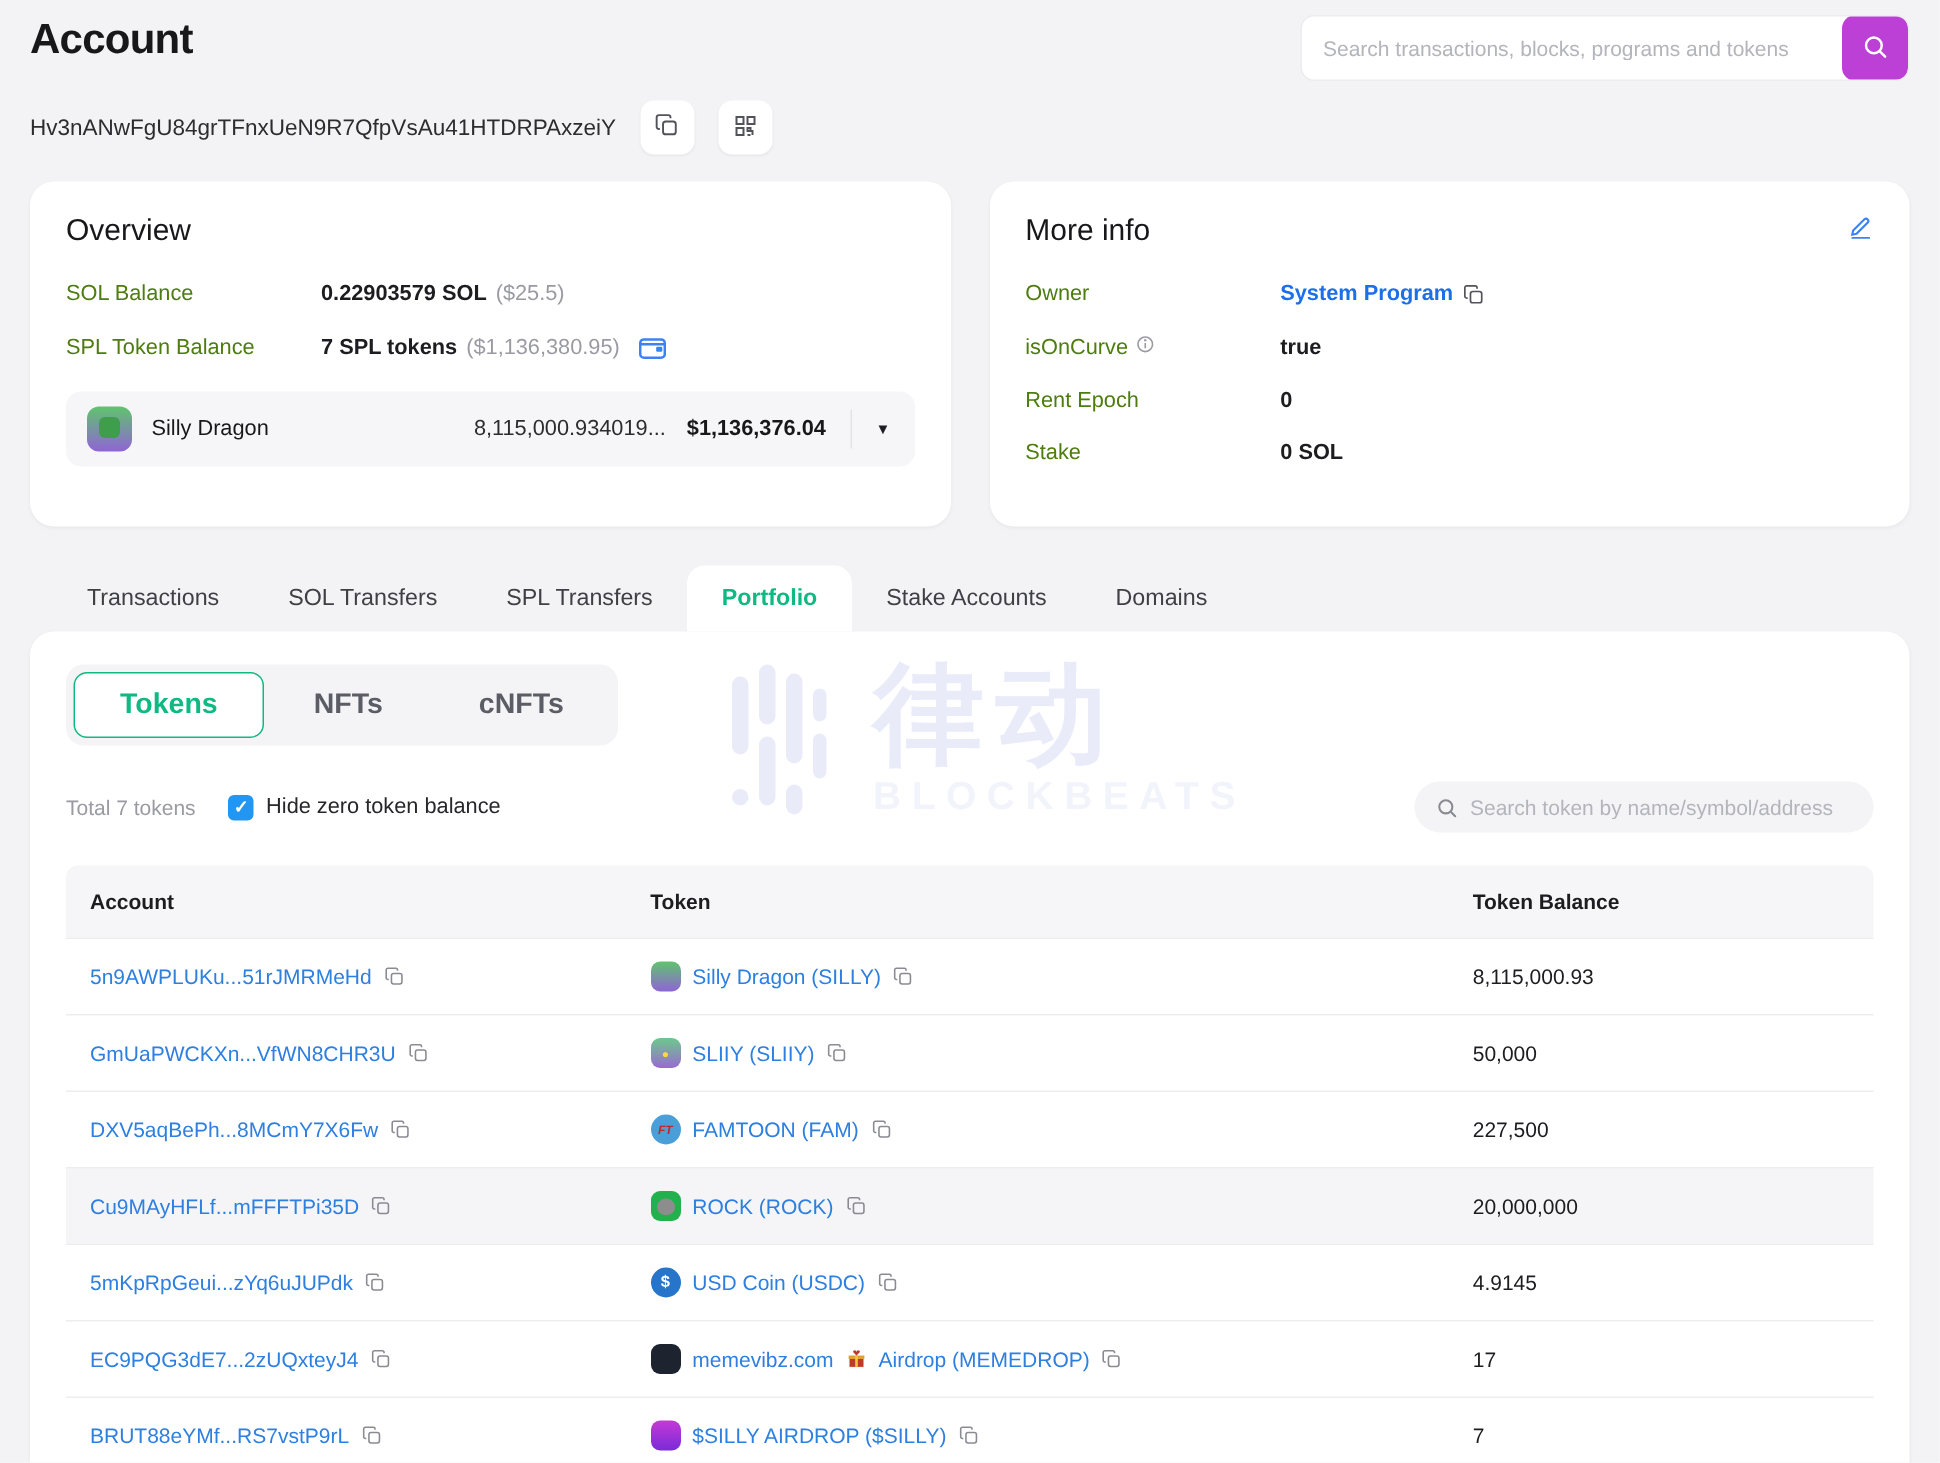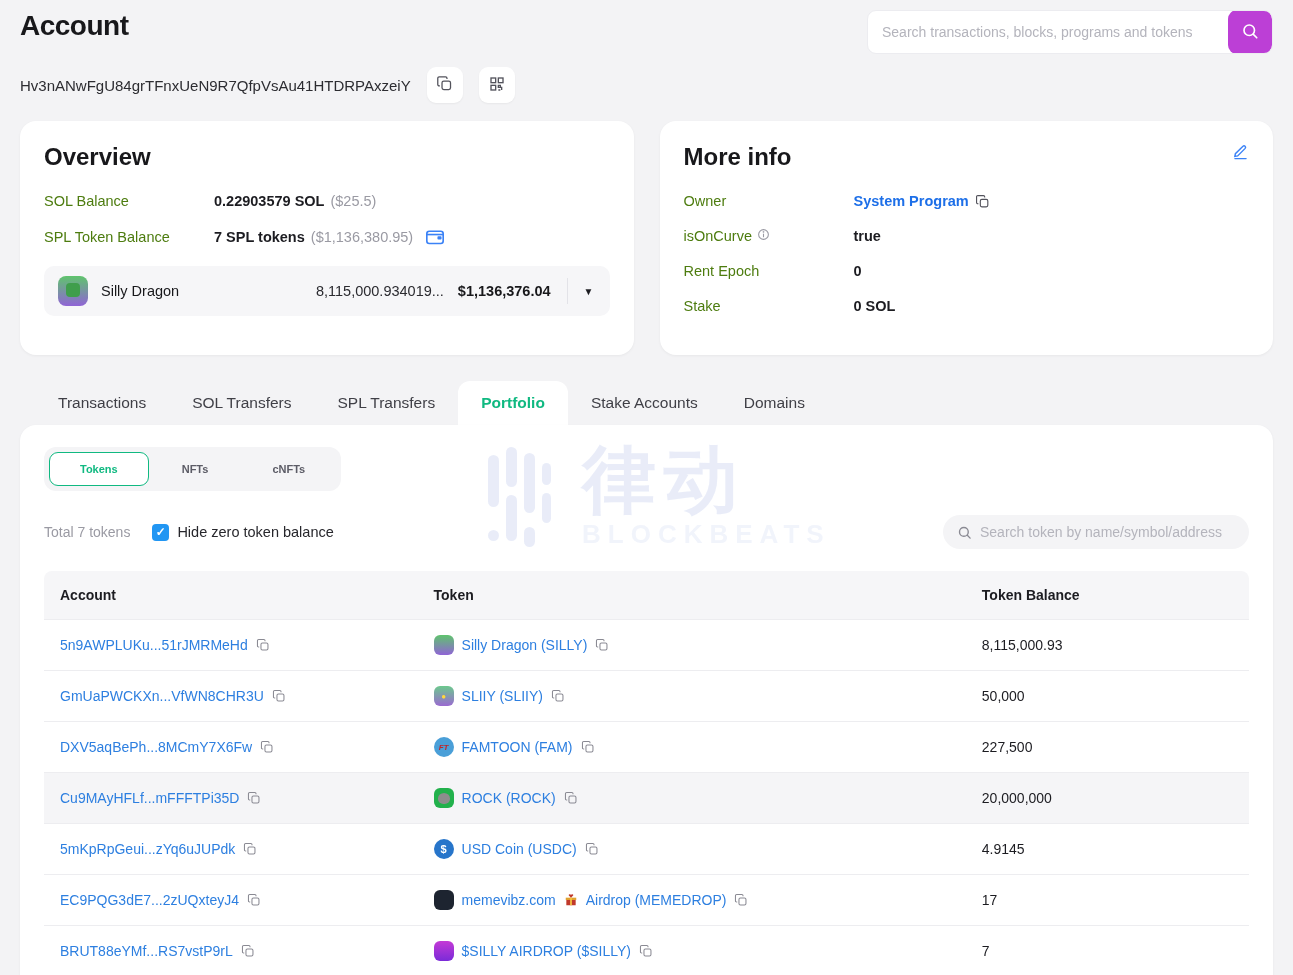--- a/index.html
+++ b/index.html
@@ -14,21 +14,21 @@
   .searchbox input::placeholder { color:#b4b4bc; }
   .search-btn { width:44px; height:44px; background:#bc3fd6; border:none; display:flex; align-items:center; justify-content:center; cursor:pointer; border-radius:9px; }
 
   .addr-row { display:flex; align-items:center; gap:10px; margin-top:13px; }
   .addr { font-size:15px; color:#2c2c31; }
   .icon-btn { width:36px; height:36px; background:#fff; border:none; border-radius:9px; box-shadow:0 1px 2px rgba(0,0,0,.05); display:flex; align-items:center; justify-content:center; cursor:pointer; margin-left:6px; }
 
   
   .cards { display:flex; gap:26px; margin-top:18px; }
   .card { background:#fff; border-radius:16px; box-shadow:0 1px 3px rgba(0,0,0,.05); flex:1; padding:22px 24px; position:relative; min-height:225px; }
-  .card h2 { font-size:24px; font-weight:bold; margin-bottom:22px; }
+  .card h2 { font-size:20px; font-weight:normal; margin-bottom:22px; }
   .kv { display:flex; align-items:center; margin-bottom:19px; font-size:14.5px; }
   .kv .k { width:170px; color:#4d7c0f; display:flex; align-items:center; gap:5px; flex-shrink:0; }
   .kv .v { font-weight:bold; color:#1c1c21; display:flex; align-items:center; gap:6px; }
   .kv .muted { color:#9a9aa3; font-weight:normal; }
   .link-blue { color:#1d6fe8; text-decoration:none; font-weight:bold; }
   .edit-btn { position:absolute; top:22px; right:24px; background:none; border:none; cursor:pointer; }
 
   .token-drop { margin-top:20px; background:#f6f6f8; border-radius:10px; height:50px; display:flex; align-items:center; padding:0 16px 0 14px; cursor:pointer; }
   .tok-ico { width:30px; height:30px; border-radius:8px; background:linear-gradient(180deg,#5fc46d 0%,#9064d6 100%); position:relative; flex-shrink:0; }
   .tok-ico::after { content:""; position:absolute; left:8px; top:7px; width:14px; height:14px; border-radius:4px; background:#3f9e4c; }
@@ -39,21 +39,21 @@
   .caret { font-size:10px; color:#1c1c21; }
 
   
   .tabs { display:flex; align-items:flex-start; margin-top:26px; padding-left:15px; }
   .tab { font-size:15.5px; color:#3f3f46; padding:13px 23px; cursor:pointer; white-space:nowrap; }
   .tab.active { background:#fff; color:#10b981; font-weight:bold; border-radius:12px 12px 0 0; }
 
   
   .panel { background:#fff; border-radius:16px; box-shadow:0 1px 3px rgba(0,0,0,.05); padding:22px 24px; position:relative; min-height:540px; }
   .subtabs { display:inline-flex; background:#f4f4f6; border-radius:12px; padding:5px; gap:2px; }
-  .subtab { font-size:11px; font-weight:bold; color:#5c5c66; padding:10px 30px; border-radius:9px; border:1px solid transparent; cursor:pointer; background:transparent; font-family:"Liberation Sans", sans-serif; }
+  .subtab { font-size:19px; font-weight:bold; color:#5c5c66; padding:10px 30px; border-radius:9px; border:1px solid transparent; cursor:pointer; background:transparent; font-family:"Liberation Sans", sans-serif; }
   .subtab.active { background:#fff; color:#10b981; border-color:#10b981; }
 
   .filter-row { display:flex; align-items:center; margin-top:24px; }
   .total { font-size:14px; color:#9a9aa3; }
   .chk-wrap { display:flex; align-items:center; gap:8px; margin-left:22px; cursor:pointer; }
   .chk { width:17px; height:17px; background:#2196f3; border-radius:4px; display:flex; align-items:center; justify-content:center; color:#fff; font-size:12px; font-weight:bold; }
   .chk-label { font-size:14.5px; color:#27272c; }
   .tok-search { margin-left:auto; display:flex; align-items:center; gap:8px; background:#f4f4f6; border-radius:17px; height:34px; width:306px; padding:0 14px; }
   .tok-search input { border:none; outline:none; background:transparent; font-size:14px; color:#3f3f46; width:100%; font-family:"Liberation Sans", sans-serif; }
   .tok-search input::placeholder { color:#b4b4bc; }

